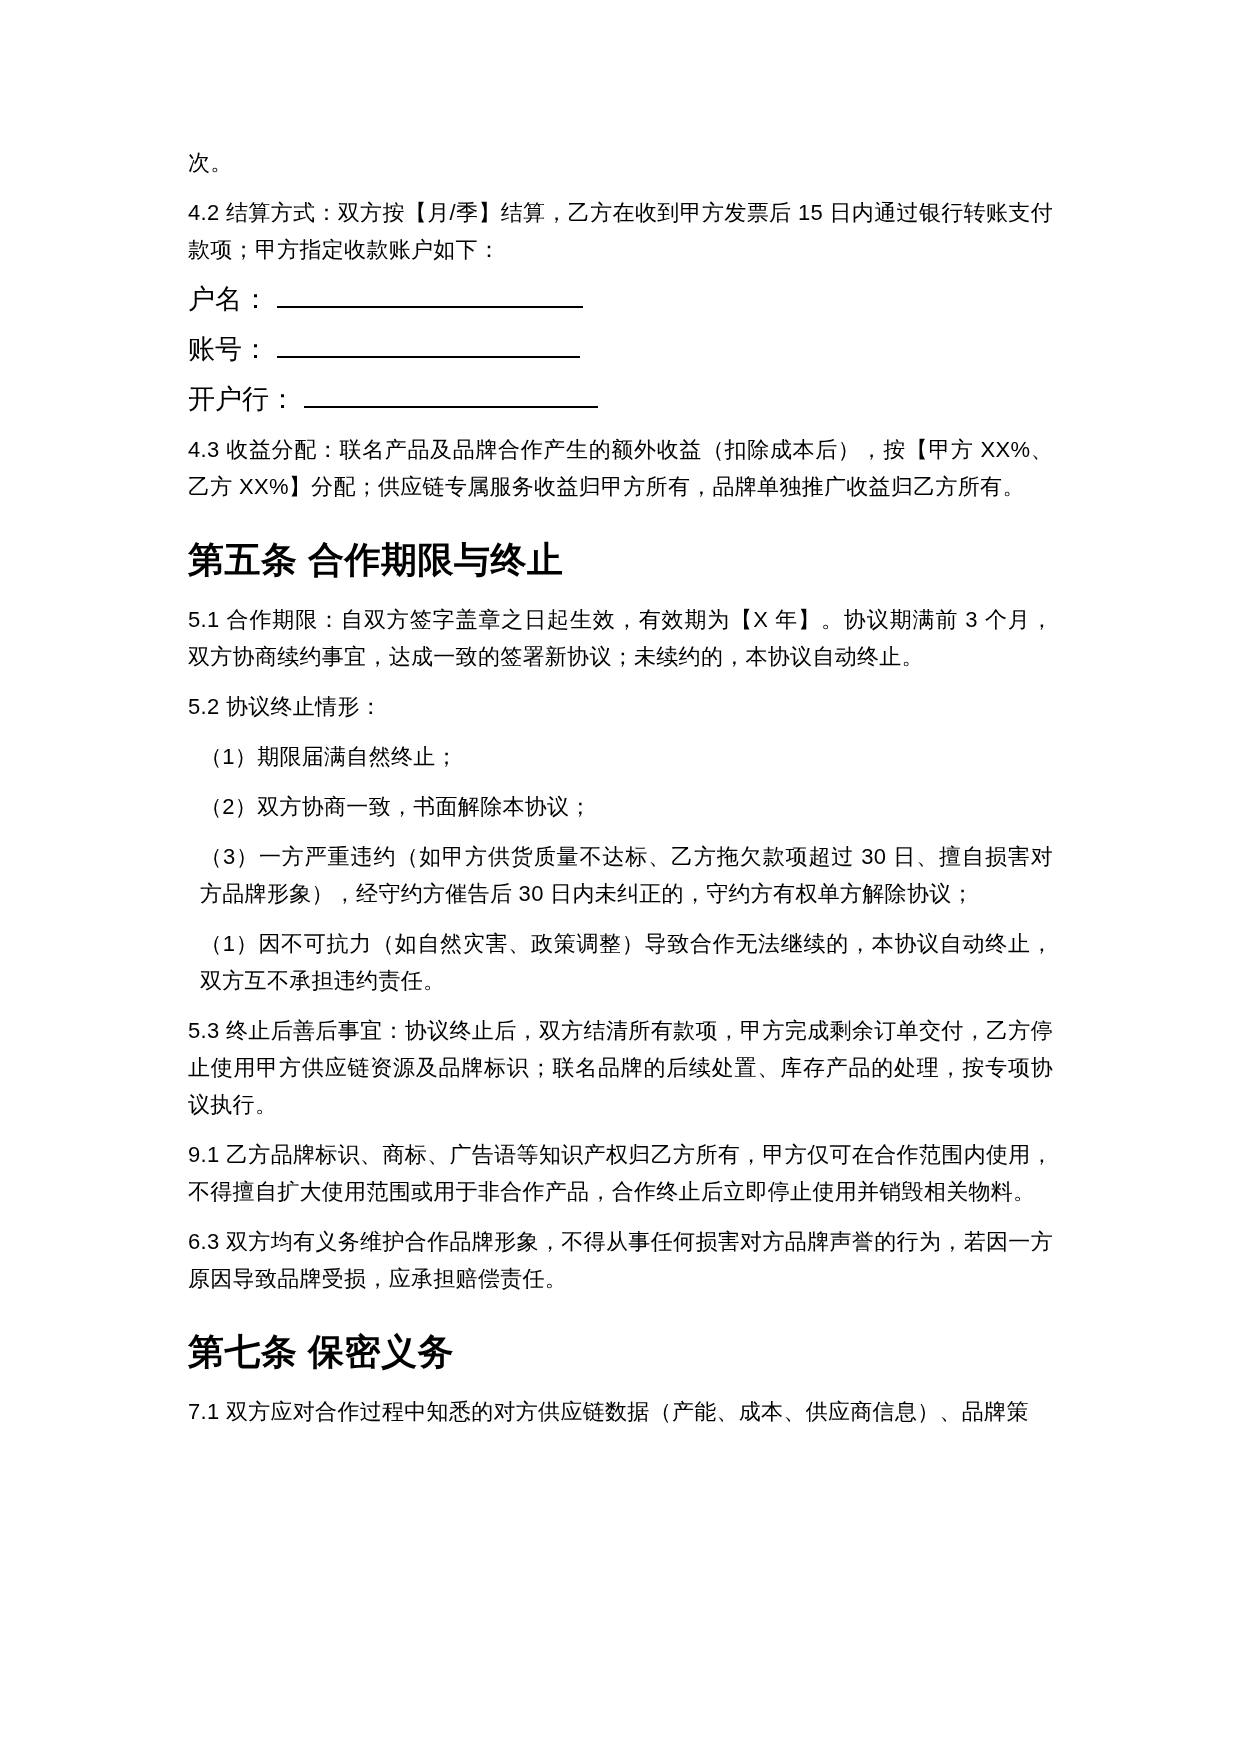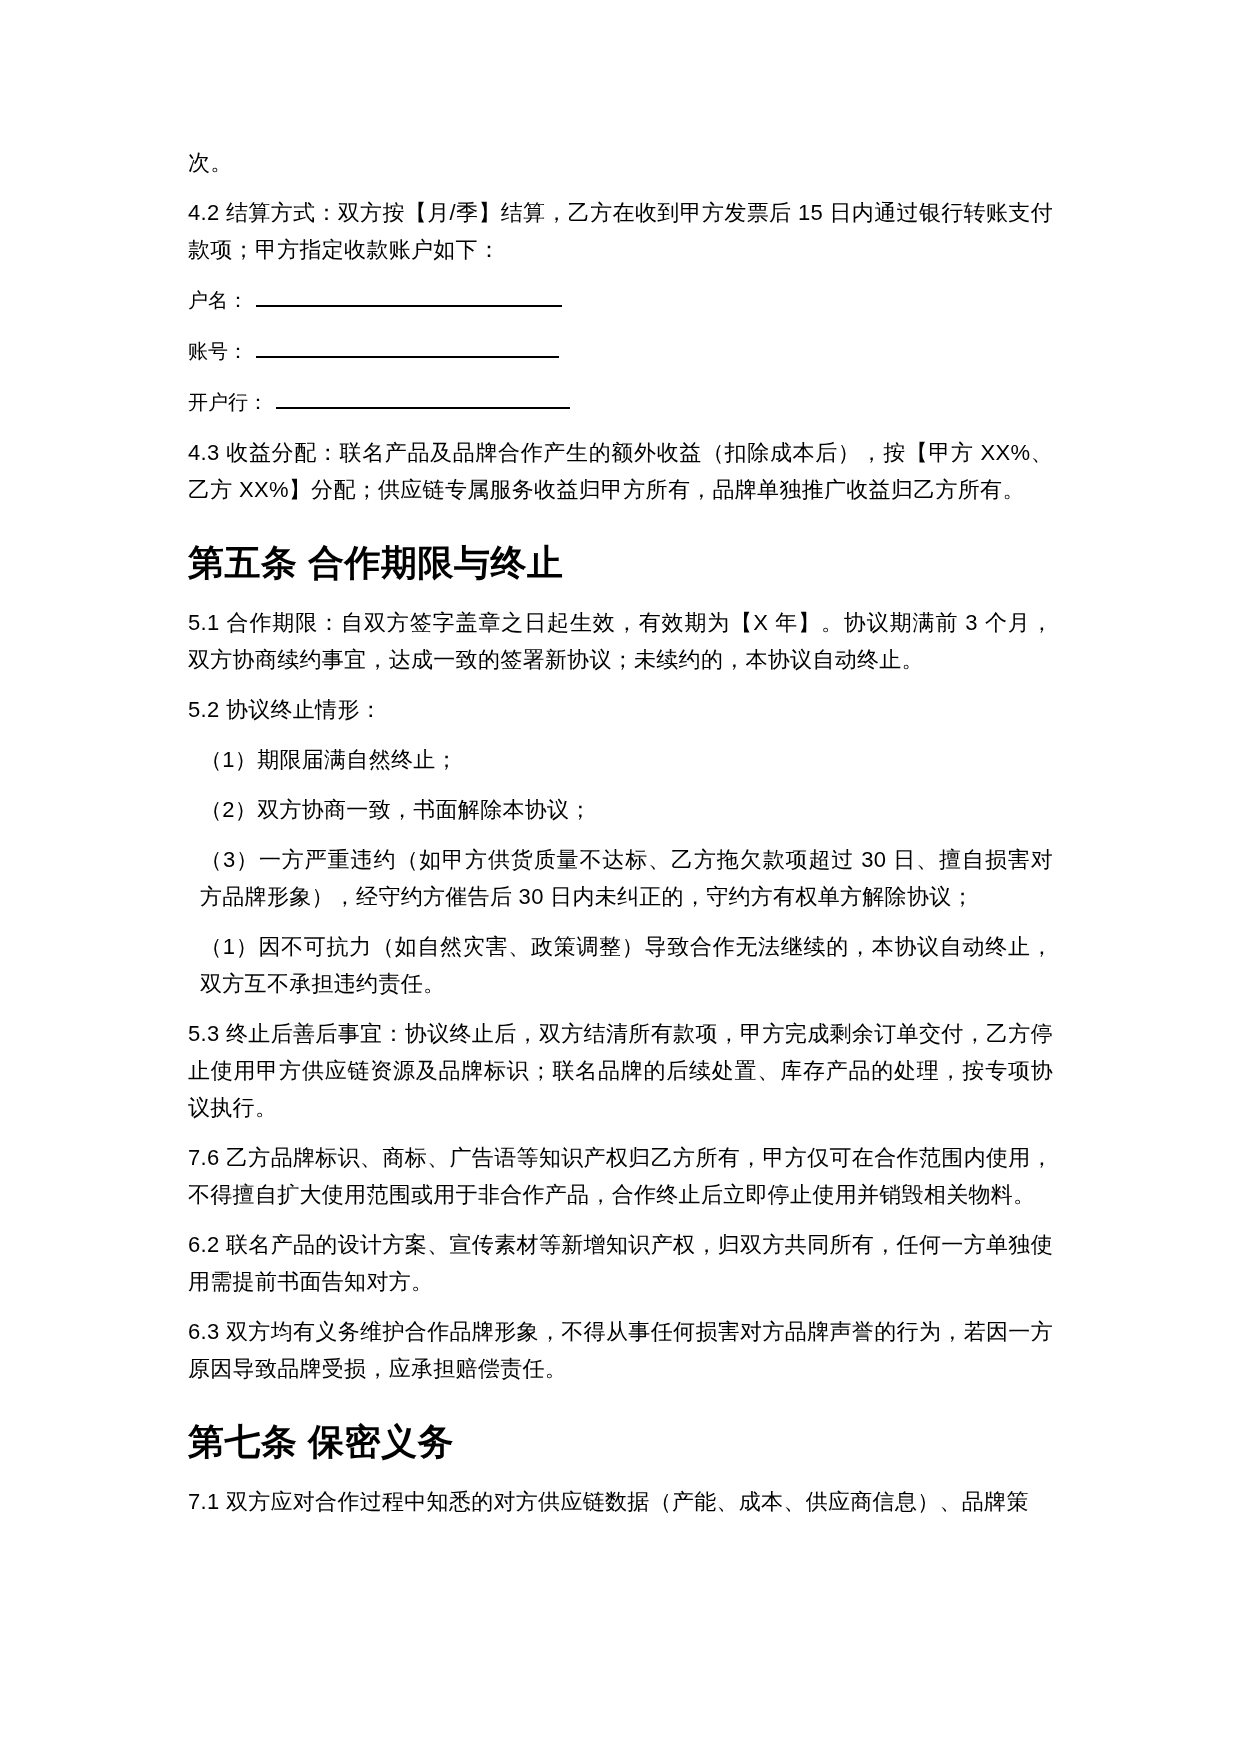--- a/index.html
+++ b/index.html
@@ -26,21 +26,21 @@
   .para.no-justify { text-align: left; }
   .list-item { padding-left: 12px; }
   .section-heading {
     font-size: 36px;
     line-height: 44px;
     font-weight: bold;
     margin: 33px 0 19px 0;
     letter-spacing: 0.5px;
   }
   .field-row {
-    font-size: 20px;
+    font-size: 27px;
     line-height: 37px;
     margin: 0 0 13px 0;
   }
   .blank-line {
     display: inline-block;
     height: 24px;
     border-bottom: 2px solid #000000;
     margin-left: 8px;
     vertical-align: baseline;
   }
@@ -81,23 +81,22 @@
 
   <p class="para list-item">（2）双方协商一致，书面解除本协议；</p>
 
   <p class="para list-item">（3）一方严重违约（如甲方供货质量不达标、乙方拖欠款项超过 30 日、擅自损害对方品牌形象），经守约方催告后 30 日内未纠正的，守约方有权单方解除协议；</p>
 
   <p class="para list-item">（1）因不可抗力（如自然灾害、政策调整）导致合作无法继续的，本协议自动终止，双方互不承担违约责任。</p>
 
   <p class="para">5.3 终止后善后事宜：协议终止后，双方结清所有款项，甲方完成剩余订单交付，乙方停止使用甲方供应链资源及品牌标识；联名品牌的后续处置、库存产品的处理，按专项协议执行。</p>
 
 
-  <p class="para">7.6 乙方品牌标识、商标、广告语等知识产权归乙方所有，甲方仅可在合作范围内使用，不得擅自扩大使用范围或用于非合作产品，合作终止后立即停止使用并销毁相关物料。</p>
+  <p class="para">9.1 乙方品牌标识、商标、广告语等知识产权归乙方所有，甲方仅可在合作范围内使用，不得擅自扩大使用范围或用于非合作产品，合作终止后立即停止使用并销毁相关物料。</p>
 
-  <p class="para">6.2 联名产品的设计方案、宣传素材等新增知识产权，归双方共同所有，任何一方单独使用需提前书面告知对方。</p>
 
   <p class="para">6.3 双方均有义务维护合作品牌形象，不得从事任何损害对方品牌声誉的行为，若因一方原因导致品牌受损，应承担赔偿责任。</p>
 
   <h2 class="section-heading">第七条 保密义务</h2>
 
   <p class="para no-justify">7.1 双方应对合作过程中知悉的对方供应链数据（产能、成本、供应商信息）、品牌策</p>
 
 </div>
 
 </body></html>

